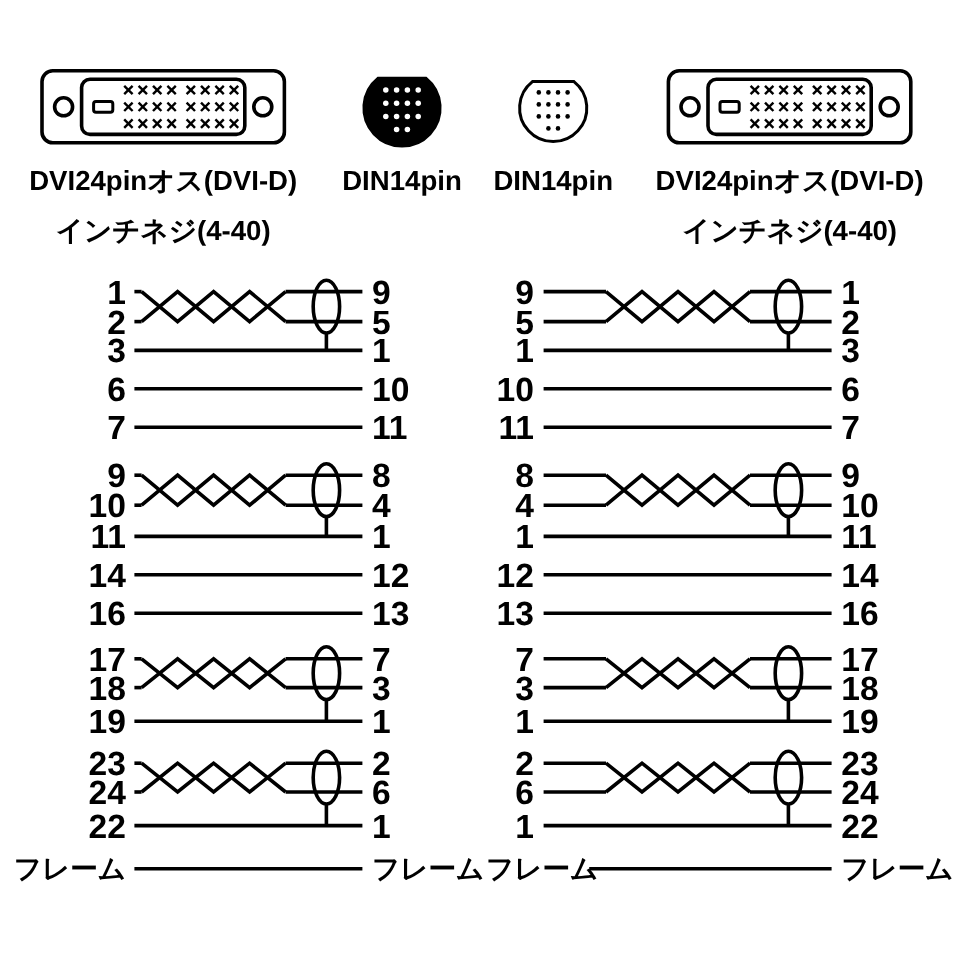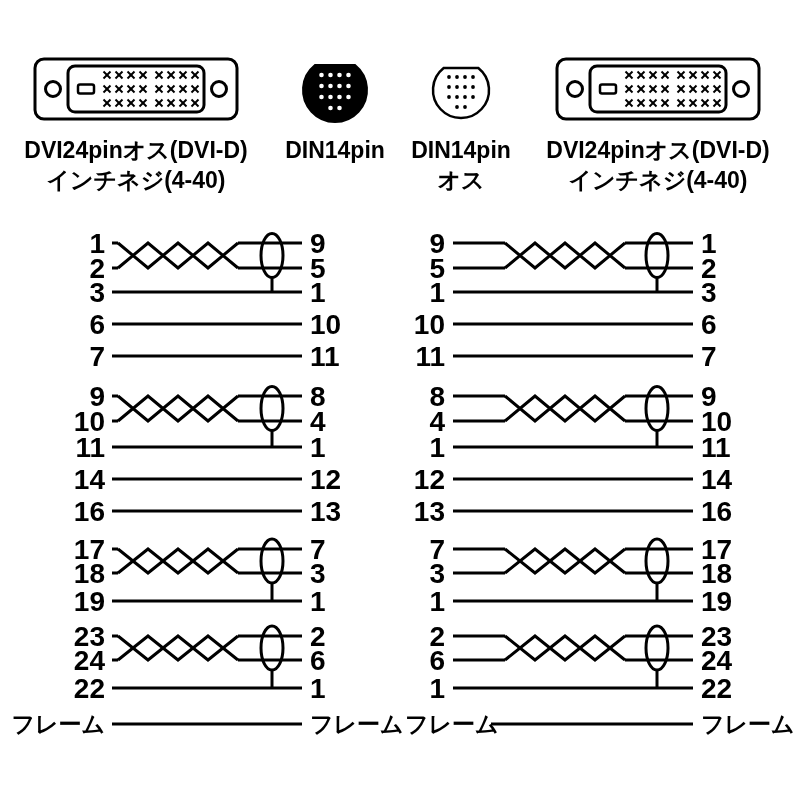--- a/index.html
+++ b/index.html
@@ -6,21 +6,21 @@
   body {
     width: 800px; height: 800px; background: #fff; color: #000;
     font-family: "Liberation Sans", "DejaVu Sans", sans-serif;
   }
   #page { position: relative; width: 800px; height: 800px; background: #fff; overflow: hidden; }
 
   .conn { position: absolute; top: 53px; text-align: center; }
   .conn-art { height: 72px; display: flex; align-items: center; justify-content: center; }
   .conn-label { font-size: 23px; font-weight: bold; line-height: 1.15; white-space: nowrap; }
   .conn-label.l1 { margin-top: 12px; }
-  .conn-label.l2 { margin-top: 4px; }
+  .conn-label.l2 { margin-top: 16px; }
 
   .shape { fill: #fff; stroke: #000; }
 
   .diagram { position: absolute; top: 228px; overflow: visible; }
   .wire { fill: none; stroke: #000; stroke-width: 3; }
   text {
     fill: #000; font-weight: bold;
     font-family: "Liberation Sans", "DejaVu Sans", sans-serif;
   }
 </style>
@@ -134,21 +134,20 @@
             <circle cx="20" cy="40" r="1.9" fill="#000"></circle>
             <circle cx="28" cy="40" r="1.9" fill="#000"></circle>
             <circle cx="36" cy="40" r="1.9" fill="#000"></circle>
             <circle cx="44" cy="40" r="1.9" fill="#000"></circle>
             <circle cx="28" cy="50" r="1.9" fill="#000"></circle>
             <circle cx="36" cy="50" r="1.9" fill="#000"></circle>
           </g>
       </svg>
     </div>
     <div class="conn-label l1">DIN14pin</div>
-    <div class="conn-label l2">オス</div>
   </div>
 
   <div class="conn" style="left:528px;width:260px">
     <div class="conn-art">
       <svg width="206" height="64" viewBox="0 0 206 64">
         <rect x="2" y="2" width="202" height="60" rx="9" class="shape" stroke-width="3"></rect>
         <circle cx="20" cy="32" r="7.5" class="shape" stroke-width="3"></circle>
         <circle cx="186" cy="32" r="7.5" class="shape" stroke-width="3"></circle>
         <rect x="35" y="9" width="136" height="46" rx="7" class="shape" stroke-width="3"></rect>
         <rect x="45" y="27.5" width="16" height="9" rx="2" class="shape" stroke-width="2.5"></rect>

